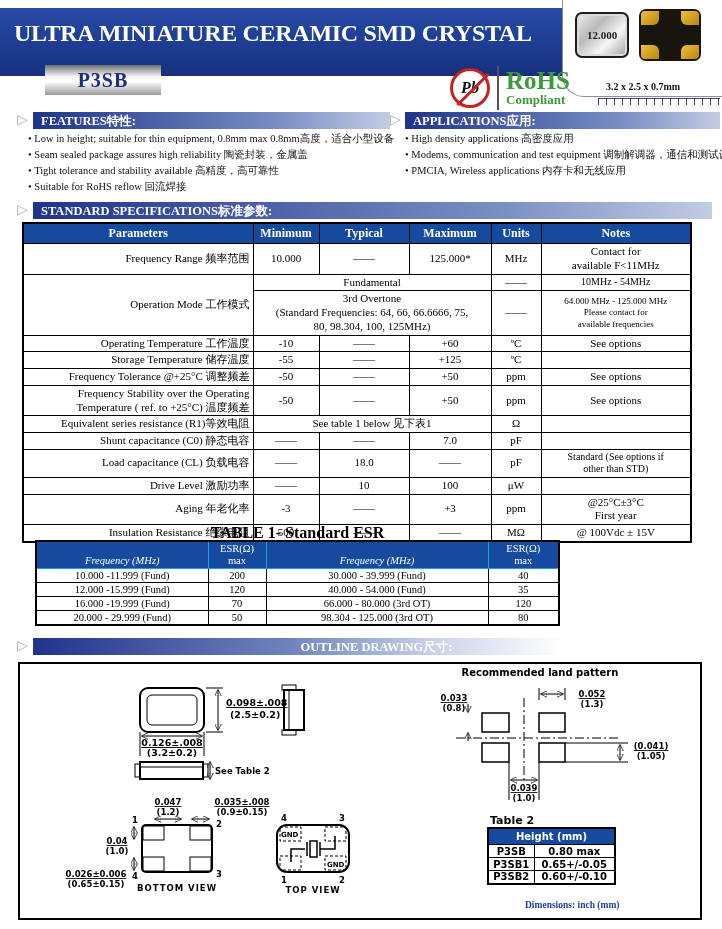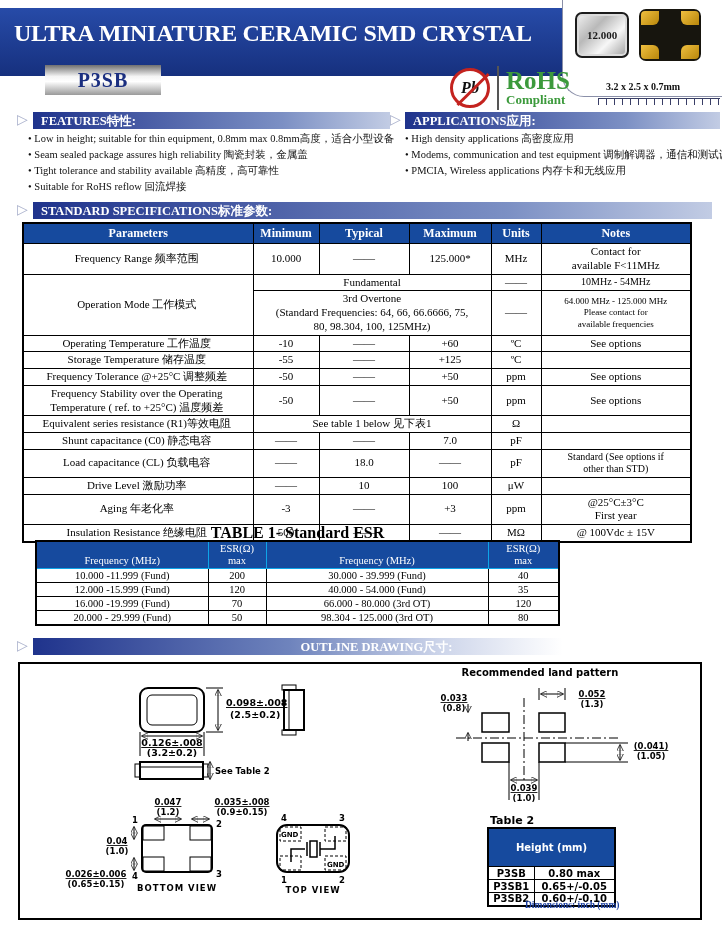--- a/index.html
+++ b/index.html
@@ -59,45 +59,45 @@
   .bullets .li::before { content:"• "; }
 
   
   table { border-collapse:collapse; }
   .spec-table { position:absolute; left:22px; top:222px; width:668px; font-size:11px;
                 border:2px solid #000; table-layout:fixed; }
   .spec-table th { background:#164a9e; color:#fff; font-size:12px; font-weight:bold;
                    border:1px solid #000; padding:2px; }
   .spec-table td { border:1px solid #000; padding:1px 3px; text-align:center; line-height:1.25;
                    vertical-align:middle; }
-  .spec-table td.param { text-align:center; padding-left:0; }
+  .spec-table td.param { text-align:right; padding-left:0; }
   .pre { white-space:pre-line; }
   .small9 { font-size:9px; }
   .small10 { font-size:10px; }
 
   
   .esr-title { position:absolute; left:35px; top:524px; width:525px; text-align:center;
                font-size:16px; font-weight:bold; }
   .esr-table { position:absolute; left:35px; top:540px; width:523px; font-size:10.5px;
                border:2px solid #000; table-layout:fixed; }
   .esr-table th { background:#164a9e; color:#fff; font-weight:normal; border:1px solid #0ea5e9;
                   padding:1px 2px; line-height:1.15; }
-  .esr-table th.fcol { vertical-align:bottom; }
+  .esr-table th.fcol { vertical-align:bottom;font-style:italic; }
   .esr-table td { border:1px solid #000; text-align:center; padding:0 2px; height:14px; }
 
   
   .outline-box { position:absolute; left:18px; top:662px; width:684px; height:258px;
                  border:2px solid #000; background:#fff; }
   .land-title { position:absolute; left:430px; top:3px; width:180px; text-align:center;
                 font-size:10px; font-weight:bold; font-family:"DejaVu Sans", sans-serif; }
   .table2-title { position:absolute; left:470px; top:150px; font-size:11px; font-weight:bold;
                   font-family:"DejaVu Sans", sans-serif; }
   .table2 { position:absolute; left:467px; top:163px; width:127px; font-size:10px; font-weight:bold;
             border:2px solid #000; font-family:"DejaVu Sans", sans-serif; table-layout:fixed; }
-  .table2 th { background:#164a9e; color:#fff; border:1px solid #000; padding:13px; font-size:10px; }
+  .table2 th { background:#164a9e; color:#fff; border:1px solid #000; padding:2px; font-size:10px; }
   .table2 td { border:1px solid #000; text-align:center; padding:0 2px; height:13px; }
   .dims-note { position:absolute; left:505px; top:236px; font-size:9.5px; font-weight:bold; color:#1b3fa0; }
 
   .dwg text { font-family:"DejaVu Sans", sans-serif; font-weight:bold; fill:#000; }
   .dwg .t10 { font-size:9.5px; } .dwg .t9 { font-size:8.5px; } .dwg .t7 { font-size:7px; }
   .dwg .u { text-decoration:underline; }
   .dwg line, .dwg rect, .dwg path, .dwg polyline { stroke:#000; fill:none; }
 </style>
 </head>
 <body>

